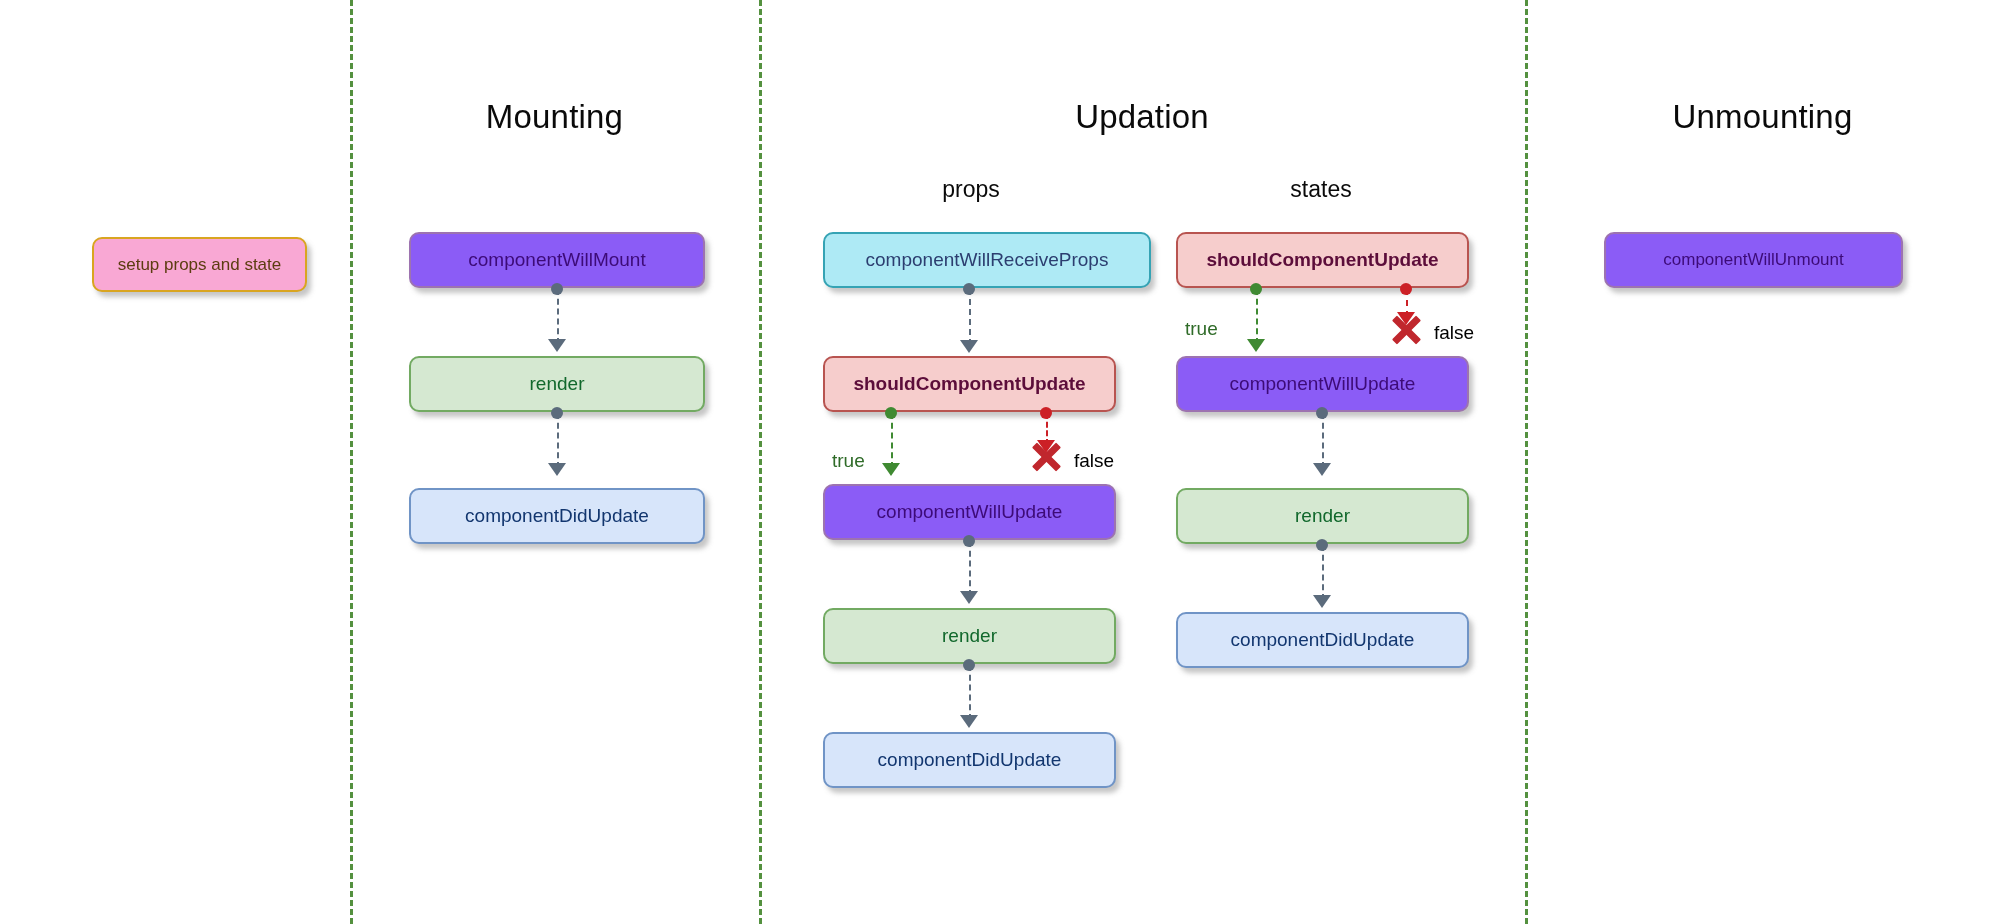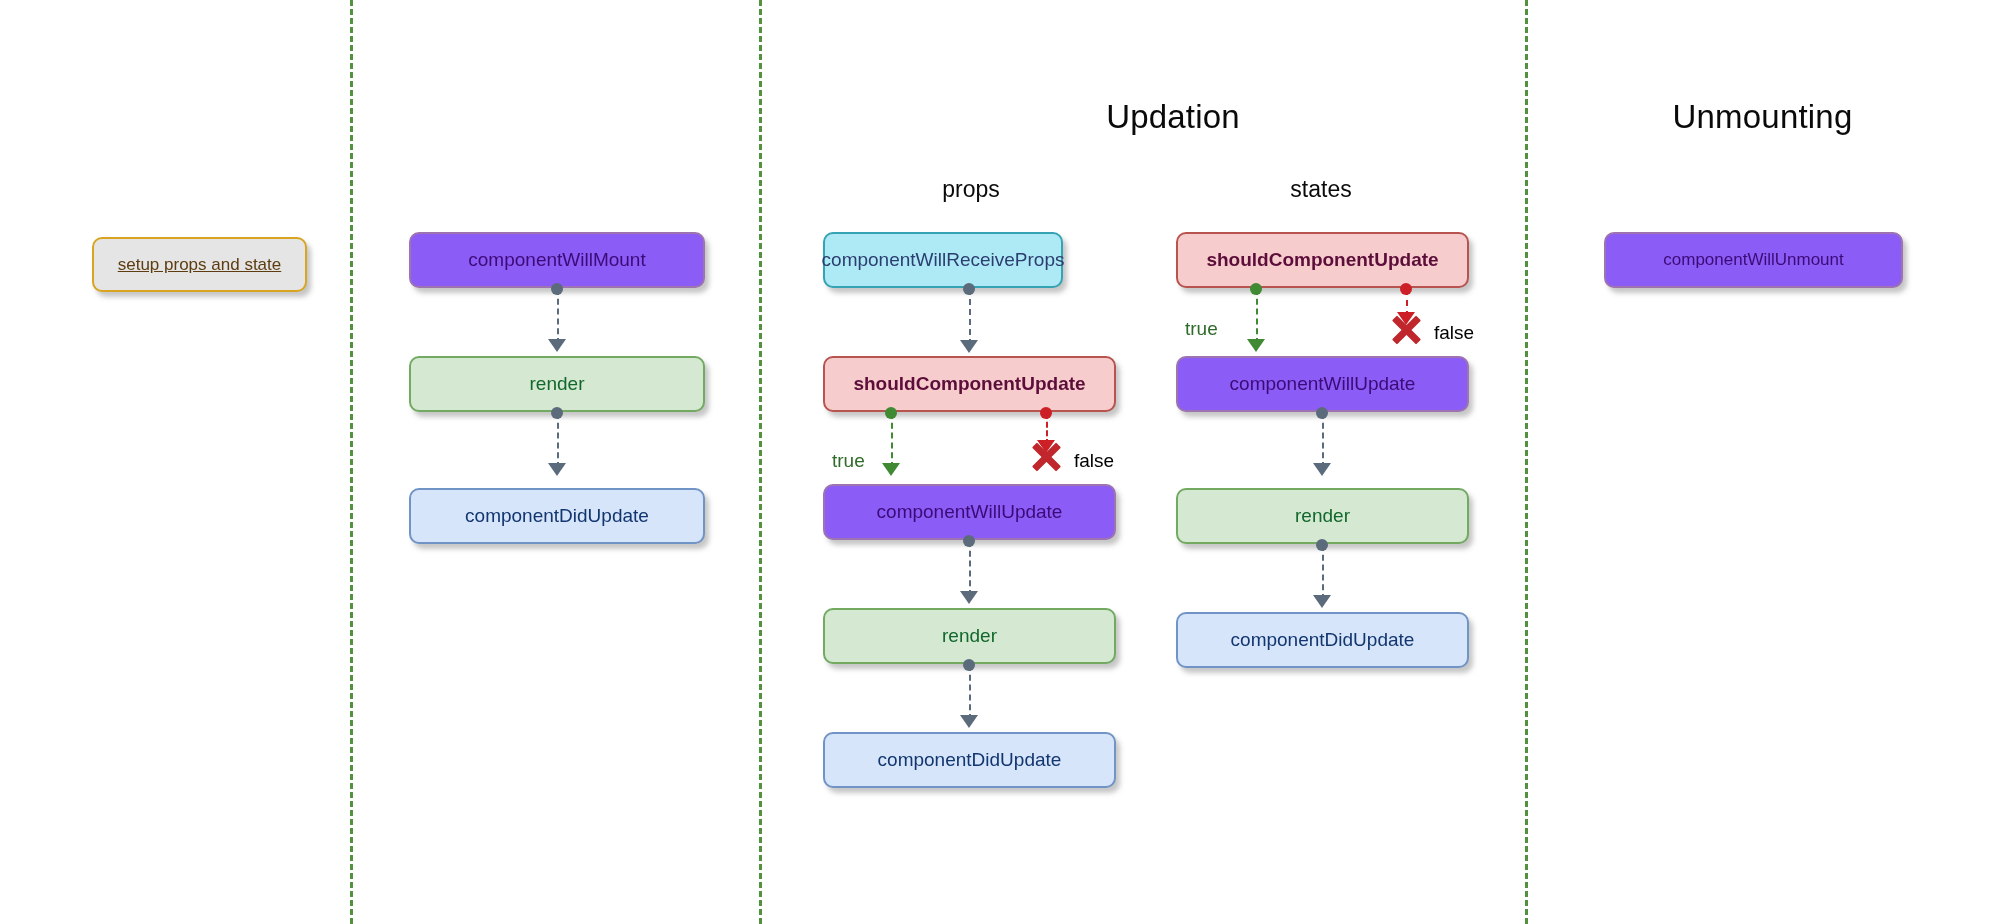--- a/index.html
+++ b/index.html
@@ -60,21 +60,21 @@
     border-style: solid;
     display: flex;
     align-items: center;
     justify-content: center;
     font-size: 19px;
     white-space: nowrap;
     box-shadow: 4px 5px 5px rgba(120,120,120,.42);
   }
   .node.small { font-size: 17px; }
 
-  .n-orange { background: #e5e5e5; border-color: #d9a520; color: #5c3c10; text-decoration: underline; }
+  .n-orange { background: #f9a8d4; border-color: #d9a520; color: #5c3c10; }
   .n-purple { background: #8b5cf6; border-color: #9d73b0; color: #3d0b78; }
   .n-green  { background: #d5e8d1; border-color: #72aa62; color: #11682c; }
   .n-blue   { background: #d7e5fa; border-color: #7094c6; color: #12366f; }
   .n-cyan   { background: #aeeaf5; border-color: #35a3b4; color: #2c3e70; }
   .n-red    { background: #f6cdcc; border-color: #b85450; color: #5c0d3a; font-weight: bold; }
 
   
   .conn {
     position: absolute;
     width: 0;
@@ -137,41 +137,42 @@
 </style>
 </head>
 <body>
 
 <div id="canvas">
 
   <div class="divider" style="left:350px;"></div>
   <div class="divider" style="left:759px;"></div>
   <div class="divider" style="left:1525px;"></div>
 
-  <div class="section-title" style="left:790px; top:98px; width:766px;">Updation</div>
+  <div class="section-title" style="left:350px; top:98px; width:409px;">Mounting</div>
+  <div class="section-title" style="left:759px; top:98px; width:766px;">Updation</div>
   <div class="section-title" style="left:1525px; top:98px; width:475px;">Unmounting</div>
 
   <div class="sub-title" style="left:1176px; top:176px; width:290px;">states</div>
   <div class="sub-title" style="left:826px; top:176px; width:290px;">props</div>
 
   <div class="node n-orange small" style="left:92px; top:237px; width:215px; height:55px;">setup props and state</div>
 
   <div class="node n-purple" style="left:409px; top:232px; width:296px; height:56px;">componentWillMount</div>
   <div class="dot gray" style="left:551px; top:283px;"></div>
   <div class="conn gray" style="left:557px; top:289px; height:55px;"></div>
   <div class="arrow gray" style="left:548px; top:339px;"></div>
 
   <div class="node n-green" style="left:409px; top:356px; width:296px; height:56px;">render</div>
   <div class="dot gray" style="left:551px; top:407px;"></div>
   <div class="conn gray" style="left:557px; top:413px; height:55px;"></div>
   <div class="arrow gray" style="left:548px; top:463px;"></div>
 
   <div class="node n-blue" style="left:409px; top:488px; width:296px; height:56px;">componentDidUpdate</div>
 
-  <div class="node n-cyan" style="left:823px; top:232px; width:240px; height:56px;">componentWillReceiveProps</div>
+  <div class="node n-cyan" style="left:823px; top:232px; width:328px; height:56px;">componentWillReceiveProps</div>
   <div class="dot gray" style="left:963px; top:283px;"></div>
   <div class="conn gray" style="left:969px; top:289px; height:56px;"></div>
   <div class="arrow gray" style="left:960px; top:340px;"></div>
 
   <div class="node n-red" style="left:823px; top:356px; width:293px; height:56px;">shouldComponentUpdate</div>
 
   <div class="dot green" style="left:885px; top:407px;"></div>
   <div class="conn green" style="left:891px; top:413px; height:55px;"></div>
   <div class="arrow green" style="left:882px; top:463px;"></div>
   <div class="branch-label true" style="left:832px; top:450px;">true</div>

